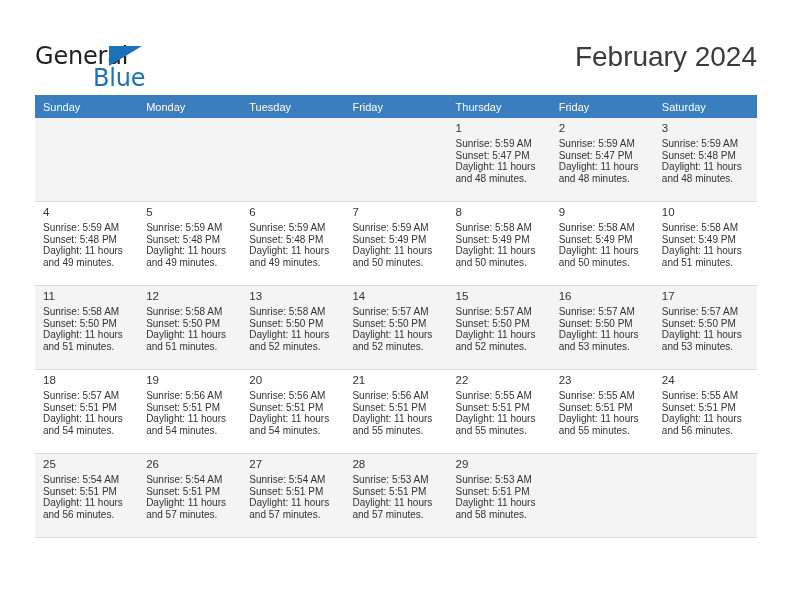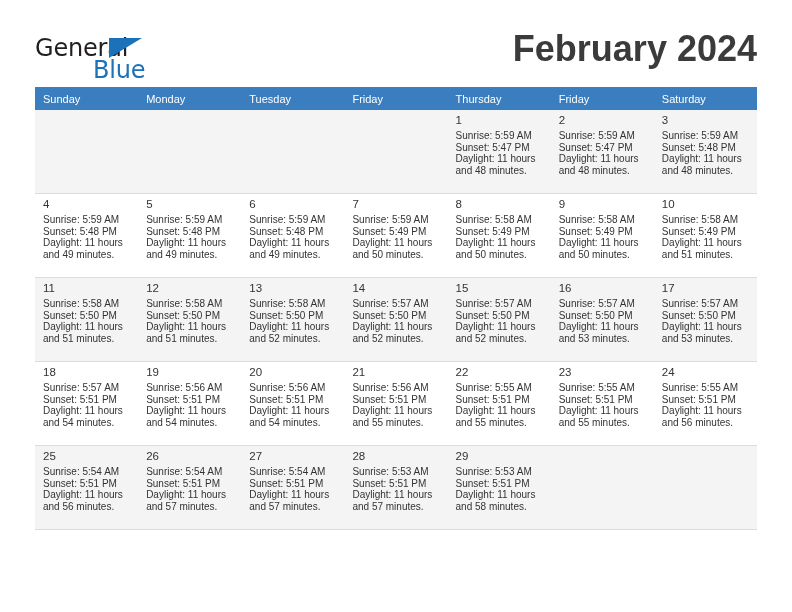--- a/index.html
+++ b/index.html
@@ -12,21 +12,21 @@
     height: 612px;
     font-family: "Liberation Sans", sans-serif;
     color: #222222;
     overflow: hidden;
   }
   .page {
     position: relative;
     width: 792px;
     height: 472px;
     box-sizing: border-box;
-    padding: 8px 35px;
+    padding: 16px 35px;
   }
 
   
   .header {
     position: relative;
     height: 72px;
     padding-top: 24px;
     box-sizing: border-box;
   }
   .logo {
@@ -65,23 +65,23 @@
     font-family: "DejaVu Sans", sans-serif;
     font-weight: 400;
   }
   .title-block {
     position: absolute;
     right: 0;
     top: 24px;
     text-align: right;
   }
   .month-title {
-    font-size: 36px;
+    font-size: 28px;
     color: #3b3b3b;
-    font-weight: 700;
+    font-weight: 400;
     line-height: 34px;
     white-space: nowrap;
   }
   .location {
     margin-top: 8px;
     font-size: 13.5px;
     color: #3b3b3b;
     font-weight: 400;
     line-height: 17px;
     white-space: nowrap;

